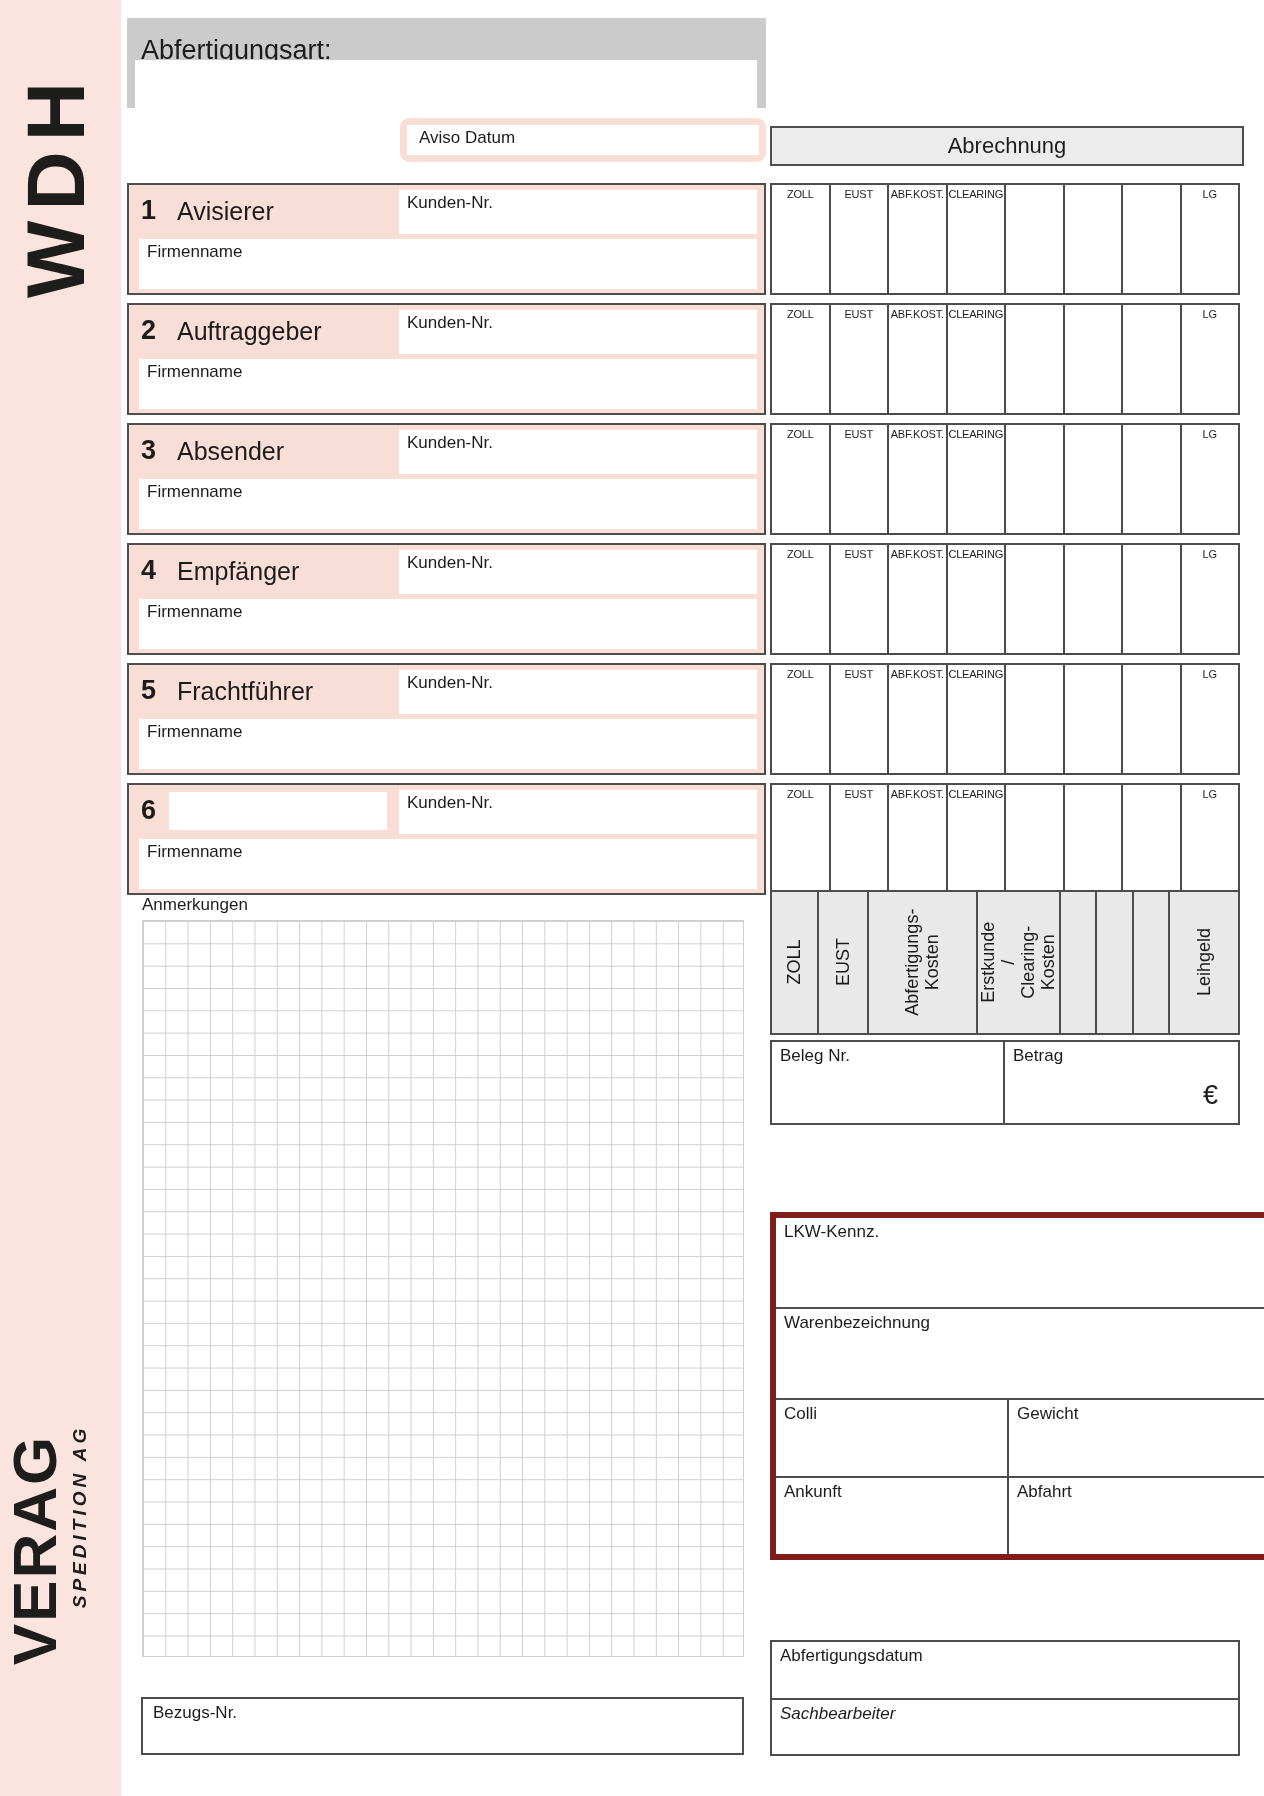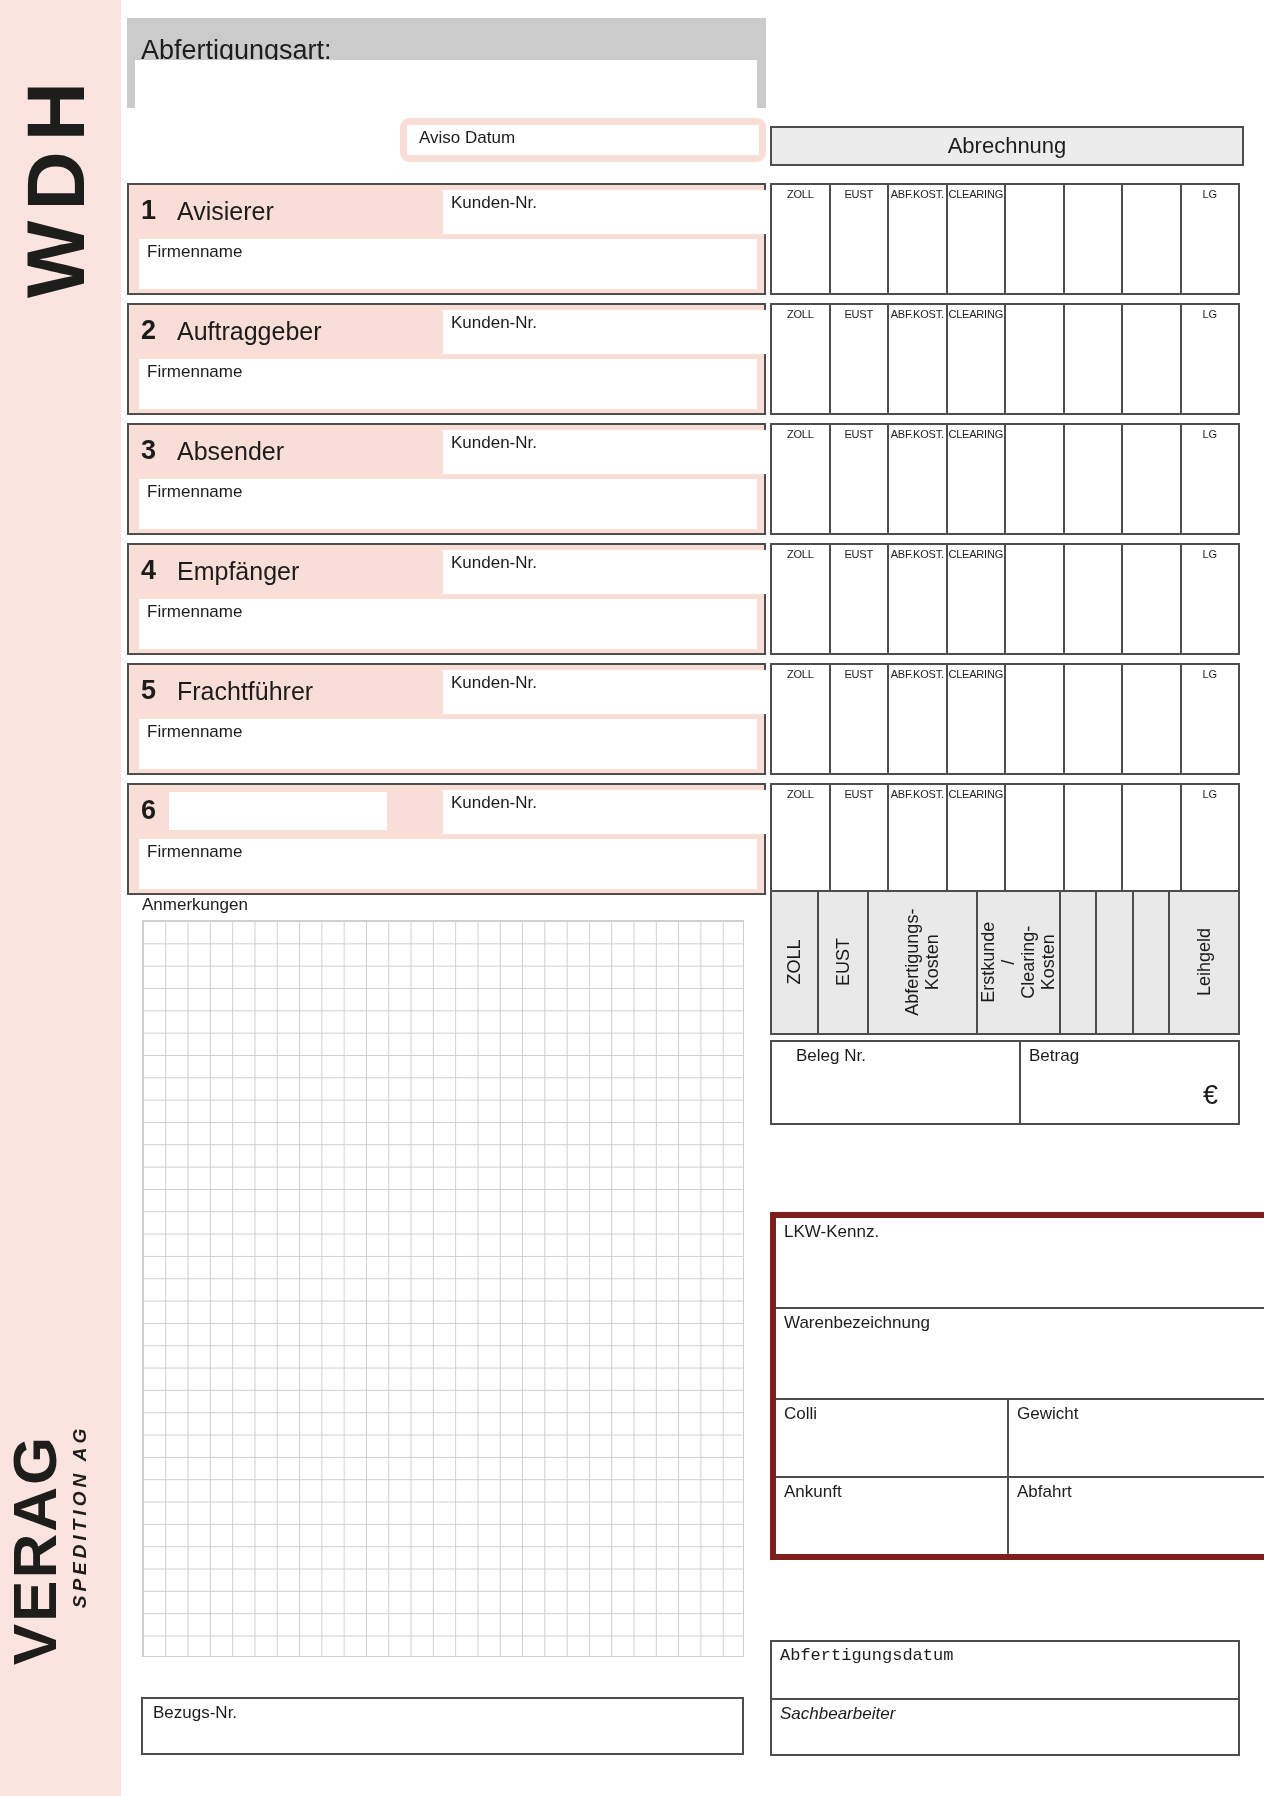--- a/index.html
+++ b/index.html
@@ -27,54 +27,54 @@
   .aviso-inner{position:absolute;left:7px;top:7px;right:7px;bottom:7px;background:#fff;}
   .aviso-label{position:absolute;left:12px;top:3px;font-size:17px;}
   
   .abr-header{position:absolute;left:770px;top:126px;width:470px;height:36px;background:#ececec;
      border:2px solid #4d4d4d;display:flex;align-items:center;justify-content:center;font-size:22px;}
   
   .section{position:absolute;left:127px;width:639px;height:112px;background:#f9ded8;border:2px solid #4d4d4d;box-sizing:border-box;}
   .sec-num{position:absolute;left:12px;top:10px;font-size:27px;font-weight:bold;}
   .sec-title{position:absolute;left:48px;top:12px;font-size:25px;}
   .sec-title-box{position:absolute;left:40px;top:7px;width:218px;height:38px;background:#fff;}
-  .kunden-field{position:absolute;left:270px;top:5px;width:358px;height:44px;background:#fff;margin-left:44px;}
+  .kunden-field{position:absolute;left:270px;top:5px;width:358px;height:44px;background:#fff;}
   .firma-field{position:absolute;left:10px;top:54px;width:618px;height:50px;background:#fff;}
   .field-label{position:absolute;left:8px;top:3px;font-size:17px;}
   
   .trow{position:absolute;left:770px;width:470px;height:112px;border:2px solid #4d4d4d;box-sizing:border-box;display:flex;background:#fff;}
   .tcell{flex:1;border-left:2px solid #4d4d4d;position:relative;}
   .tcell:first-child{border-left:none;}
   .tcell-label{position:absolute;left:0;right:0;top:3px;text-align:center;font-size:11px;letter-spacing:-0.2px;}
   
   .legendrow{position:absolute;left:770px;top:890px;width:470px;height:145px;border:2px solid #4d4d4d;box-sizing:border-box;display:flex;}
   .lcell{flex:1;border-left:2px solid #4d4d4d;background:#e9e9e9;display:flex;align-items:center;justify-content:center;}
   .lcell:first-child{border-left:none;}
   .lcell span{transform:rotate(-90deg);white-space:pre-line;text-align:center;font-size:18px;line-height:1.12;color:#1c1c1c;}
   
-  .beleg-row{position:absolute;left:770px;top:1040px;width:470px;height:85px;border:2px solid #4d4d4d;box-sizing:border-box;display:flex;background:#fff;padding-left:16px;}
+  .beleg-row{position:absolute;left:770px;top:1040px;width:470px;height:85px;border:2px solid #4d4d4d;box-sizing:border-box;display:flex;background:#fff;}
   .beleg-cell{width:231px;border-right:2px solid #4d4d4d;position:relative;}
   .betrag-cell{flex:1;position:relative;}
   .euro{position:absolute;right:20px;bottom:12px;font-size:27px;}
   
   .anm-label{position:absolute;left:142px;top:895px;font-size:17px;}
   .grid{position:absolute;left:142px;top:920px;width:602px;height:737px;border:1px solid #cfcfcf;box-sizing:border-box;
     background-image:linear-gradient(#cfcfcf 1px,transparent 1px),linear-gradient(90deg,#cfcfcf 1px,transparent 1px);
     background-size:22.3px 22.33px;}
   
   .ship{position:absolute;left:770px;top:1212px;width:560px;border:6px solid #7f1d1d;box-sizing:border-box;background:#fff;}
   .ship-row{position:relative;border-bottom:2px solid #4d4d4d;}
   .ship-row:last-child{border-bottom:none;}
   .ship-split{display:flex;}
   .ship-left{width:231px;border-right:2px solid #4d4d4d;position:relative;}
   .ship-right{flex:1;position:relative;border-radius:24px;}
   .h89{height:89px;} .h76{height:76px;}
   
   .foot{position:absolute;left:770px;top:1640px;width:470px;border:2px solid #4d4d4d;box-sizing:border-box;background:#fff;}
-  .foot-row1{position:relative;height:56px;border-bottom:2px solid #4d4d4d;font-family:Liberation Mono, monospace;}
+  .foot-row1{position:relative;height:56px;border-bottom:2px solid #4d4d4d;}
   .foot-row2{position:relative;height:54px;font-style:italic;}
   .bezug{position:absolute;left:141px;top:1697px;width:603px;height:58px;border:2px solid #4d4d4d;box-sizing:border-box;background:#fff;}
   .bezug .field-label{left:10px;top:4px;}
 </style>
 </head>
 <body>
 
 <div class="page">
 
   <div class="sidebar"></div>

